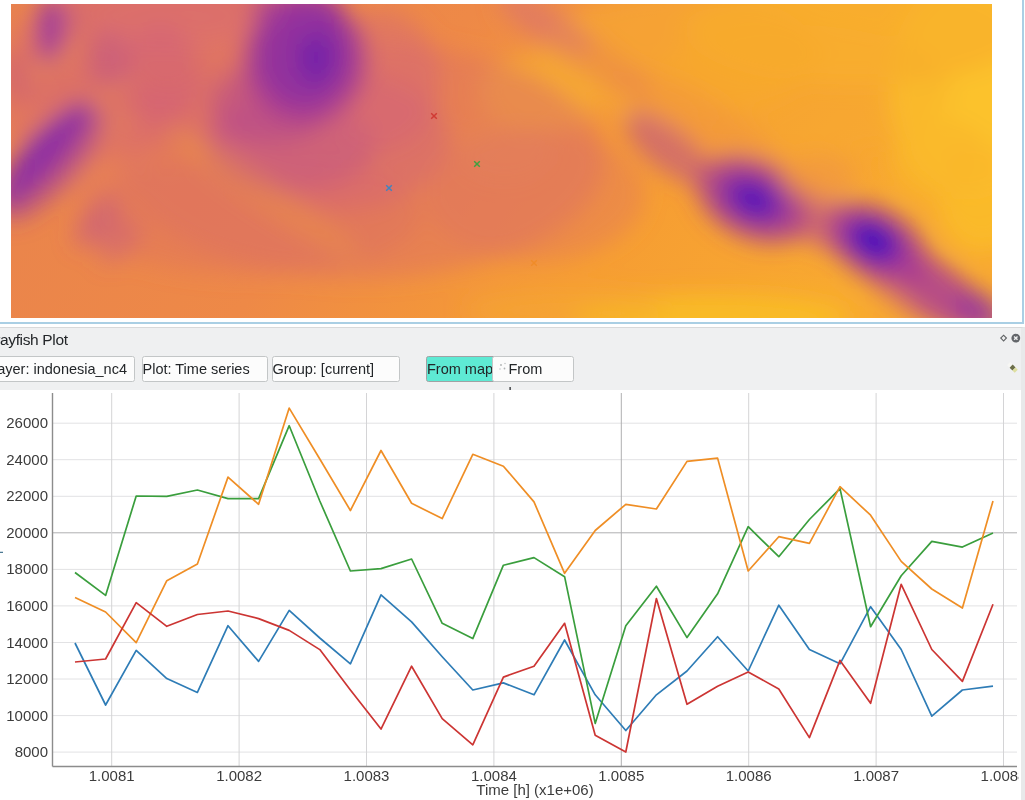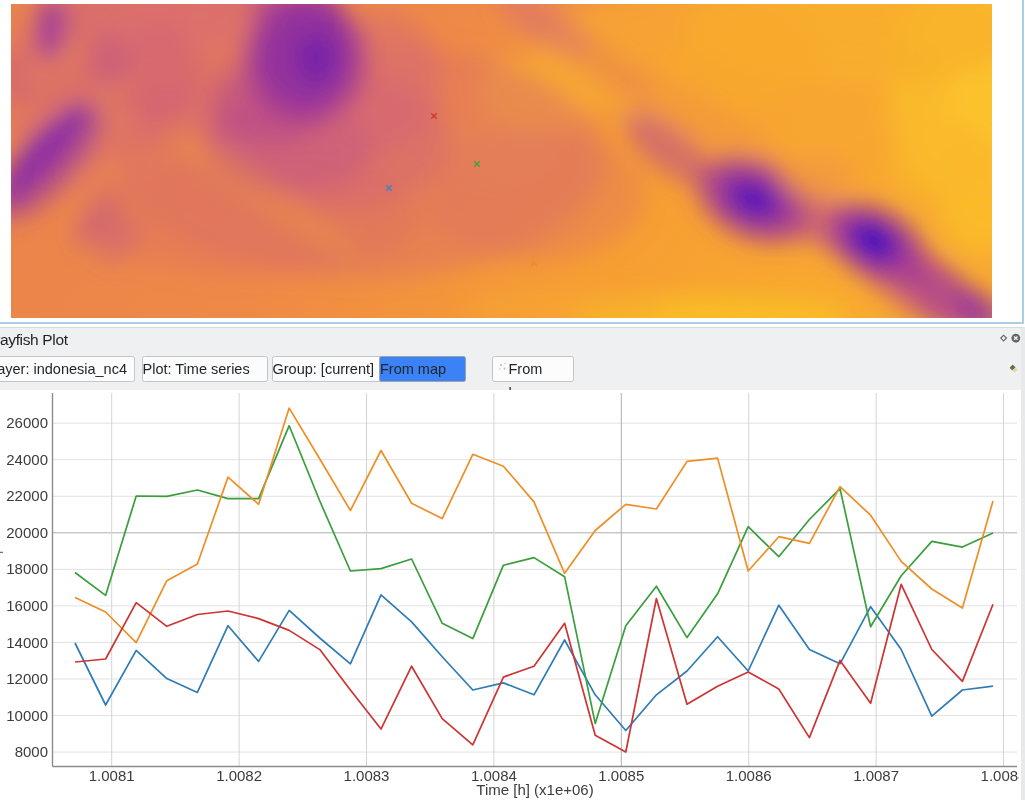--- a/index.html
+++ b/index.html
@@ -98,21 +98,21 @@
 <div id="panel">
   <div id="ptitle">Crayfish Plot</div>
   <svg width="30" height="16" style="position:absolute;left:998px;top:3px">
     <rect x="3.6" y="5.1" width="4" height="4" transform="rotate(45 5.6 7.1)" fill="none" stroke="#5e6163" stroke-width="1.1"></rect>
     <circle cx="17.8" cy="7.1" r="4.4" fill="#63666a"></circle>
     <path d="M16.1 5.4 L19.5 8.8 M16.1 8.8 L19.5 5.4" stroke="#eff0f1" stroke-width="1.4"></path>
   </svg>
   <div class="btn" style="left:-25px;width:160px;text-align:right;padding-right:7px">Layer: indonesia_nc4</div>
   <div class="btn" style="left:141.5px;width:126.5px">Plot: Time series</div>
   <div class="btn" style="left:271.5px;width:128px">Group: [current]</div>
-  <div class="btn" style="left:379px;width:86.5px;background:#3b82f6;border-color:#a0a2a4">From map</div>
+  <div class="btn" style="left:426px;width:86.5px;background:#5eead4;border-color:#a0a2a4">From map</div>
   <div class="btn" style="left:491.5px;width:82px;padding-left:16px">From layer</div>
   <svg width="16" height="16" style="position:absolute;left:497px;top:33px">
     <circle cx="4" cy="4" r="0.9" fill="#b0b3b4"></circle>
       <circle cx="8" cy="2.5" r="0.8" fill="#c4c6c8"></circle>
     <circle cx="3" cy="8" r="0.8" fill="#c4c6c8"></circle>
       <circle cx="7.5" cy="7.5" r="0.9" fill="#b0b3b4"></circle>
   </svg>
   <svg width="18" height="18" style="position:absolute;left:1004px;top:31px">
     <g transform="rotate(-45 9 9)">
         <rect x="6.8" y="2.8" width="4.4" height="3.6" fill="#f6f6f3"></rect>

